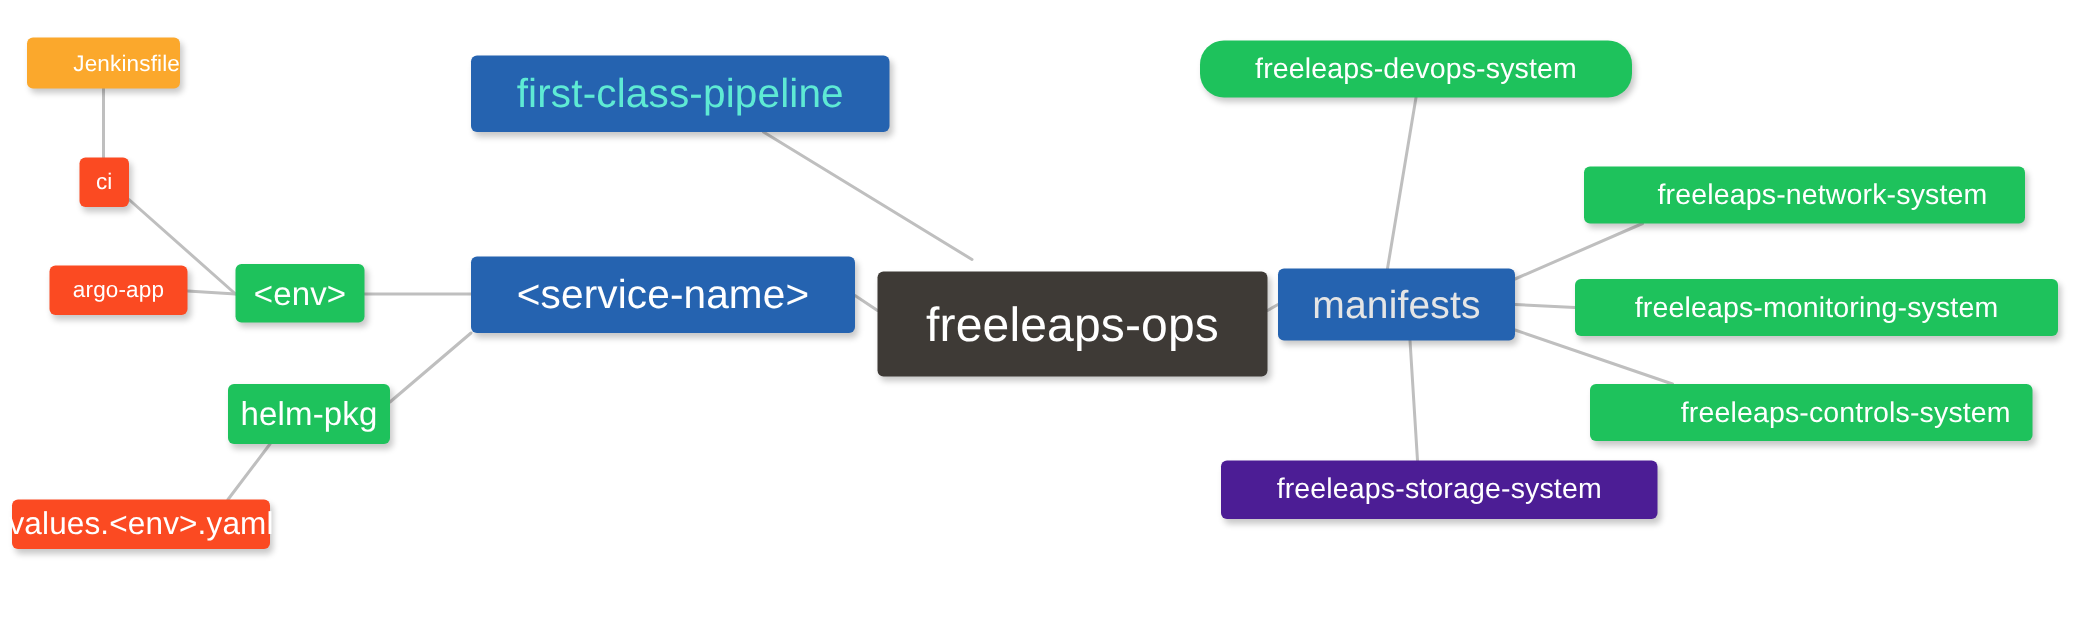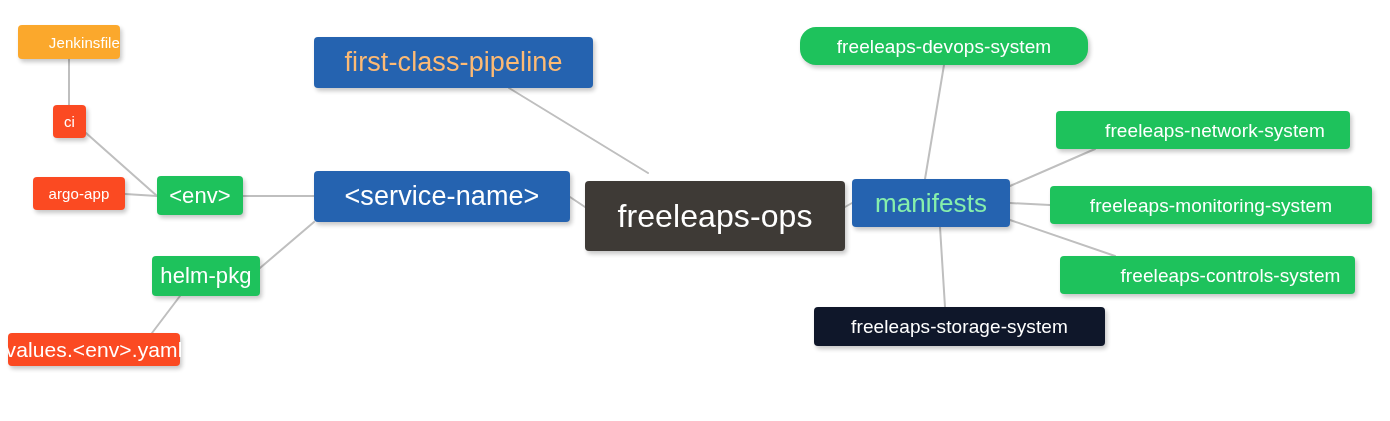--- a/index.html
+++ b/index.html
@@ -43,41 +43,41 @@
       </div>
       <div class="node" style="left: 157px; top: 176px; width: 86px; height: 39px; background: rgb(30, 194, 92); font-size: 22px; color: rgb(255, 255, 255);">
         <span>&lt;env&gt;</span>
       </div>
       <div class="node" style="left: 8px; top: 333px; width: 172px; height: 33px; background: rgb(251, 74, 34); font-size: 21px; color: rgb(255, 255, 255);">
         <span>values.&lt;env&gt;.yaml</span>
       </div>
       <div class="node" style="left: 152px; top: 256px; width: 108px; height: 40px; background: rgb(30, 194, 92); font-size: 22px; color: rgb(255, 255, 255);">
         <span>helm-pkg</span>
       </div>
-      <div class="node" style="left: 314px; top: 37px; width: 279px; height: 51px; background: rgb(37, 99, 176); font-size: 27px; color: #fdba74;">
+      <div class="node" style="left: 314px; top: 37px; width: 279px; height: 51px; background: rgb(37, 99, 176); font-size: 27px; color: #5eead4;">
         <span>first-class-pipeline</span>
       </div>
       <div class="node" style="left: 314px; top: 171px; width: 256px; height: 51px; background: rgb(37, 99, 176); font-size: 27px; color: rgb(255, 255, 255);">
         <span>&lt;service-name&gt;</span>
       </div>
       <div class="node" style="left: 585px; top: 181px; width: 260px; height: 70px; background: rgb(62, 58, 54); font-size: 32px; color: rgb(255, 255, 255);">
         <span>freeleaps-ops</span>
       </div>
-      <div class="node" style="left: 852px; top: 179px; width: 158px; height: 48px; background: rgb(37, 99, 176); font-size: 26px; color: #86efac;">
+      <div class="node" style="left: 852px; top: 179px; width: 158px; height: 48px; background: rgb(37, 99, 176); font-size: 26px; color: #e5e5e5;">
         <span>manifests</span>
       </div>
       <div class="node" style="left: 800px; top: 27px; width: 288px; height: 38px; background: rgb(30, 194, 92); font-size: 19px; color: rgb(255, 255, 255); border-radius: 16px;">
         <span>freeleaps-devops-system</span>
       </div>
       <div class="node" style="left: 1056px; top: 111px; width: 294px; height: 38px; background: rgb(30, 194, 92); font-size: 19px; color: rgb(255, 255, 255); padding-left: 24px;">
         <span>freeleaps-network-system</span>
       </div>
       <div class="node" style="left: 1050px; top: 186px; width: 322px; height: 38px; background: rgb(30, 194, 92); font-size: 19px; color: rgb(255, 255, 255);">
         <span>freeleaps-monitoring-system</span>
       </div>
       <div class="node" style="left: 1060px; top: 256px; width: 295px; height: 38px; background: rgb(30, 194, 92); font-size: 19px; color: rgb(255, 255, 255); padding-left: 46px;">
         <span>freeleaps-controls-system</span>
       </div>
-      <div class="node" style="left: 814px; top: 307px; width: 291px; height: 39px; background: #0f172a; font-size: 19px; color: rgb(255, 255, 255);">
+      <div class="node" style="left: 814px; top: 307px; width: 291px; height: 39px; background: #4c1d95; font-size: 19px; color: rgb(255, 255, 255);">
         <span>freeleaps-storage-system</span>
       </div>
     </div>
 </div>
 
 </body></html>

